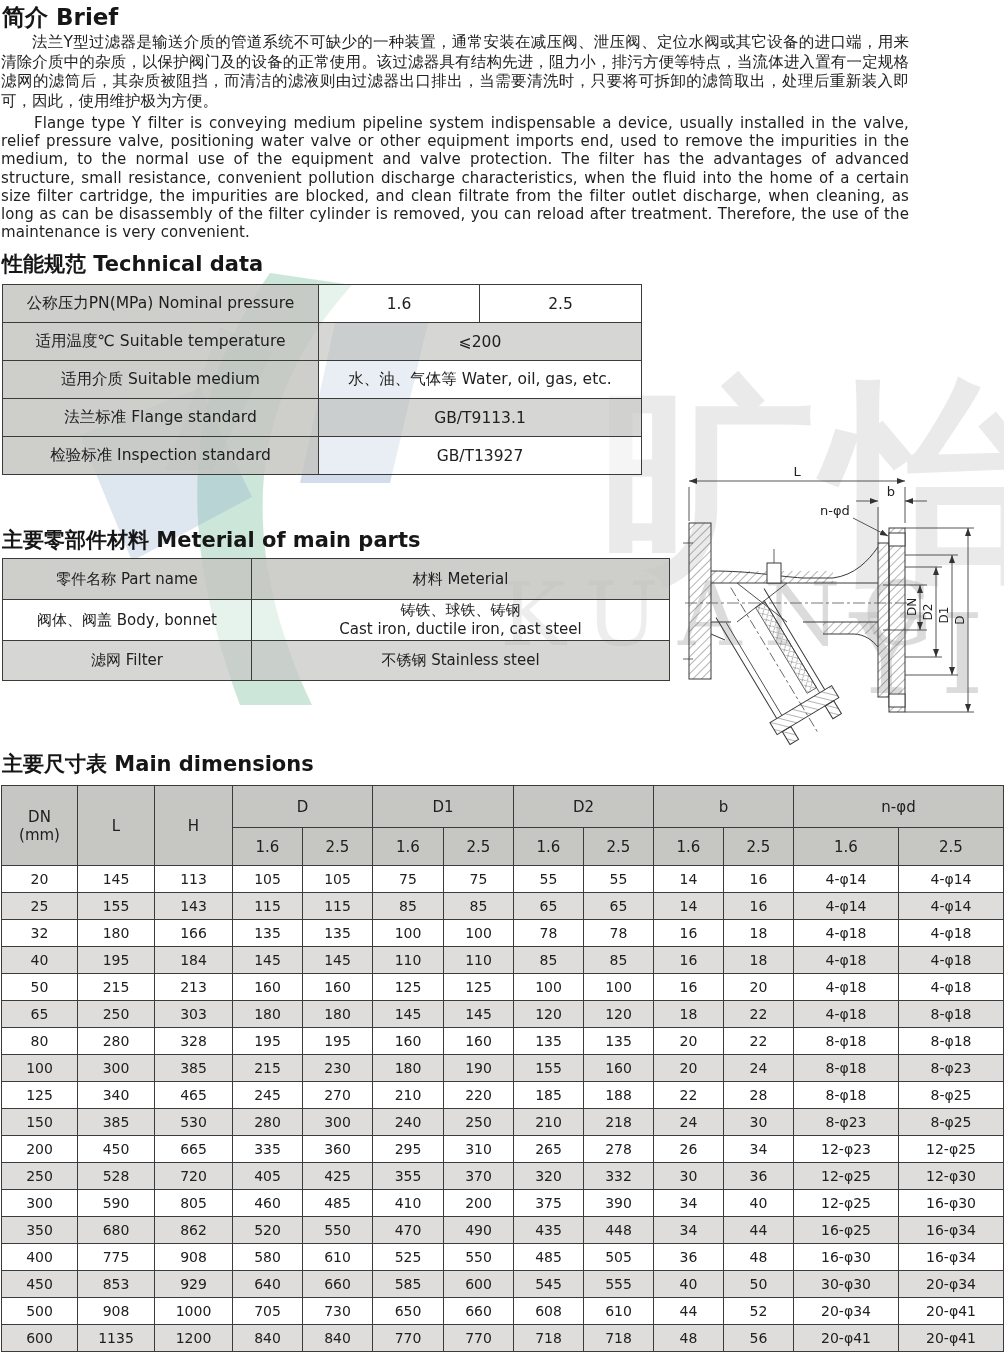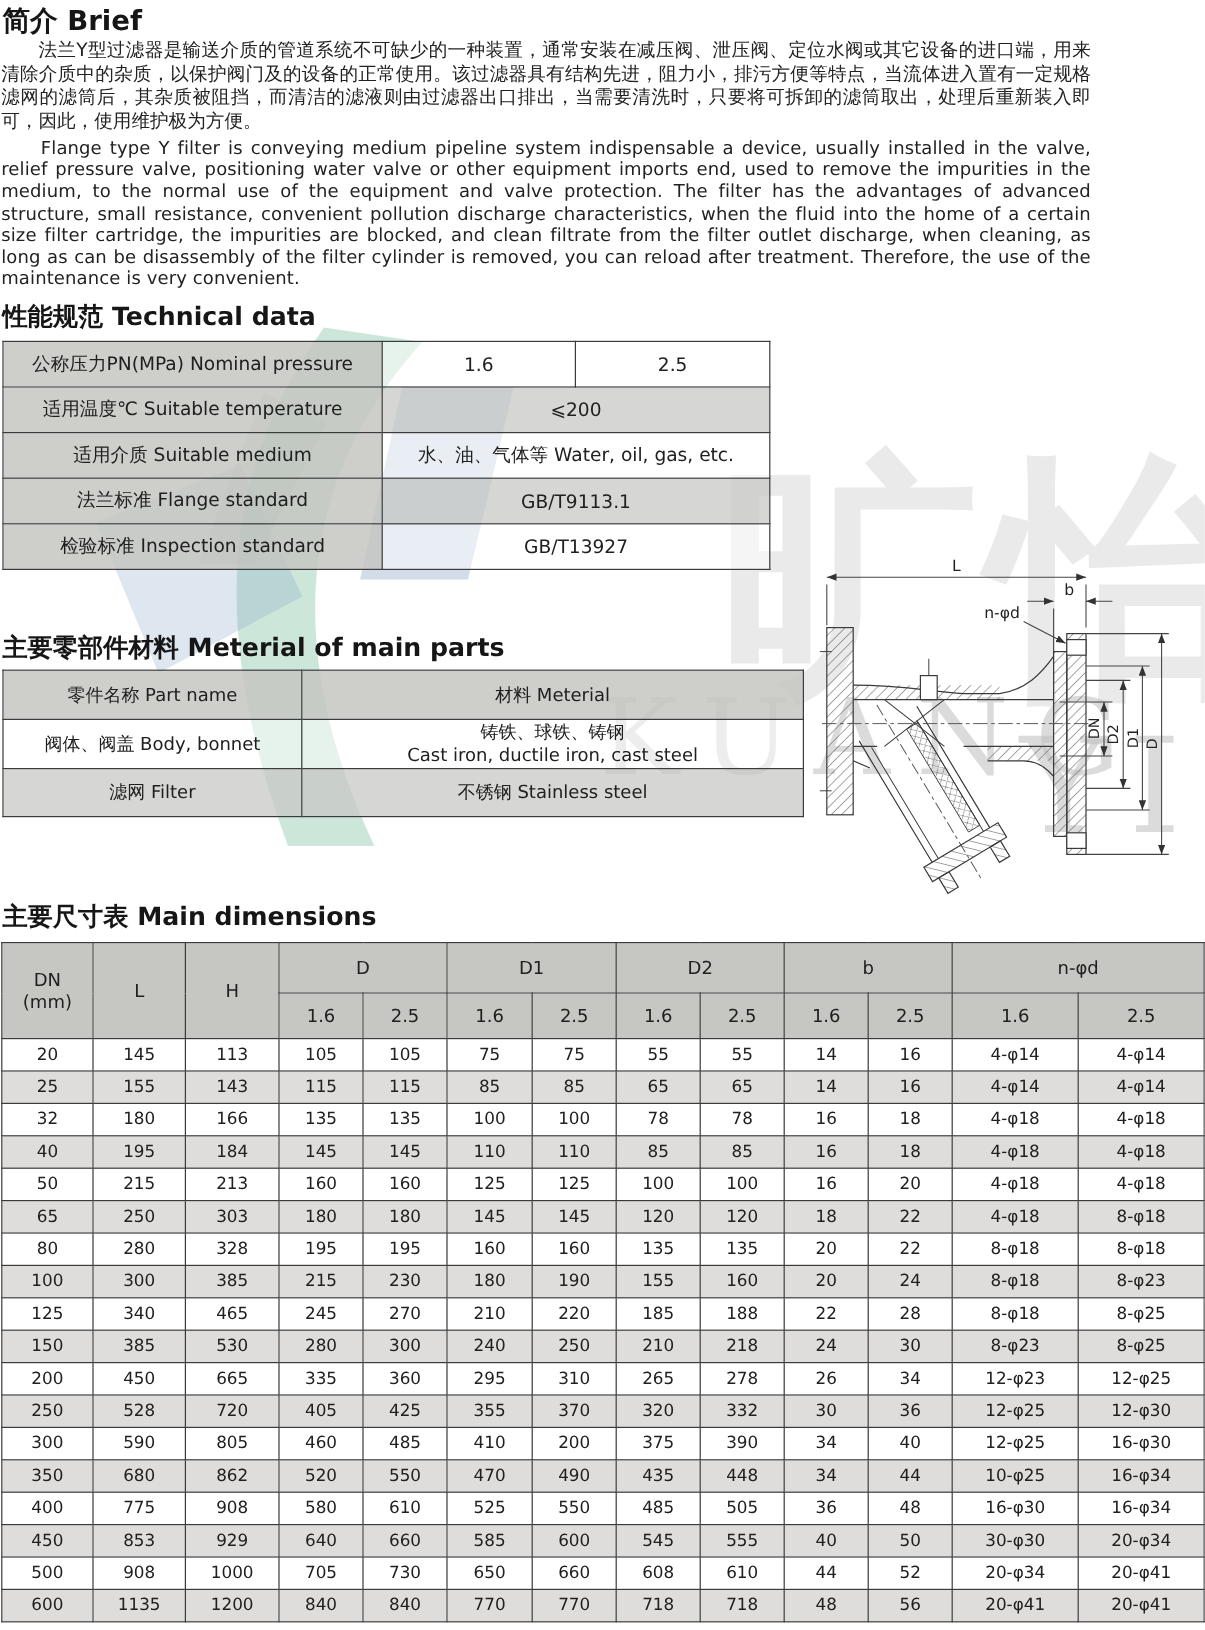--- a/index.html
+++ b/index.html
@@ -427,21 +427,21 @@
         <td>680</td>
         <td>862</td>
         <td>520</td>
         <td>550</td>
         <td>470</td>
         <td>490</td>
         <td>435</td>
         <td>448</td>
         <td>34</td>
         <td>44</td>
-        <td>10-φ25</td>
+        <td>16-φ25</td>
         <td>16-φ34</td>
       </tr>
       <tr>
         <td>400</td>
         <td>775</td>
         <td>908</td>
         <td>580</td>
         <td>610</td>
         <td>525</td>
         <td>550</td>

